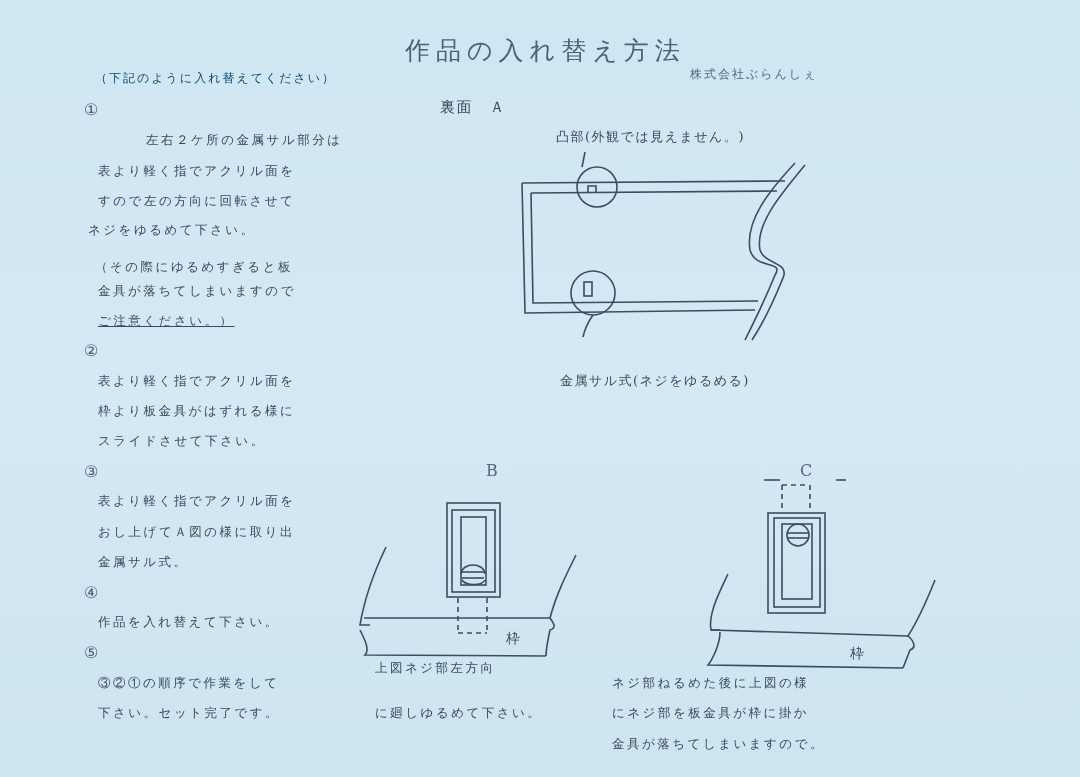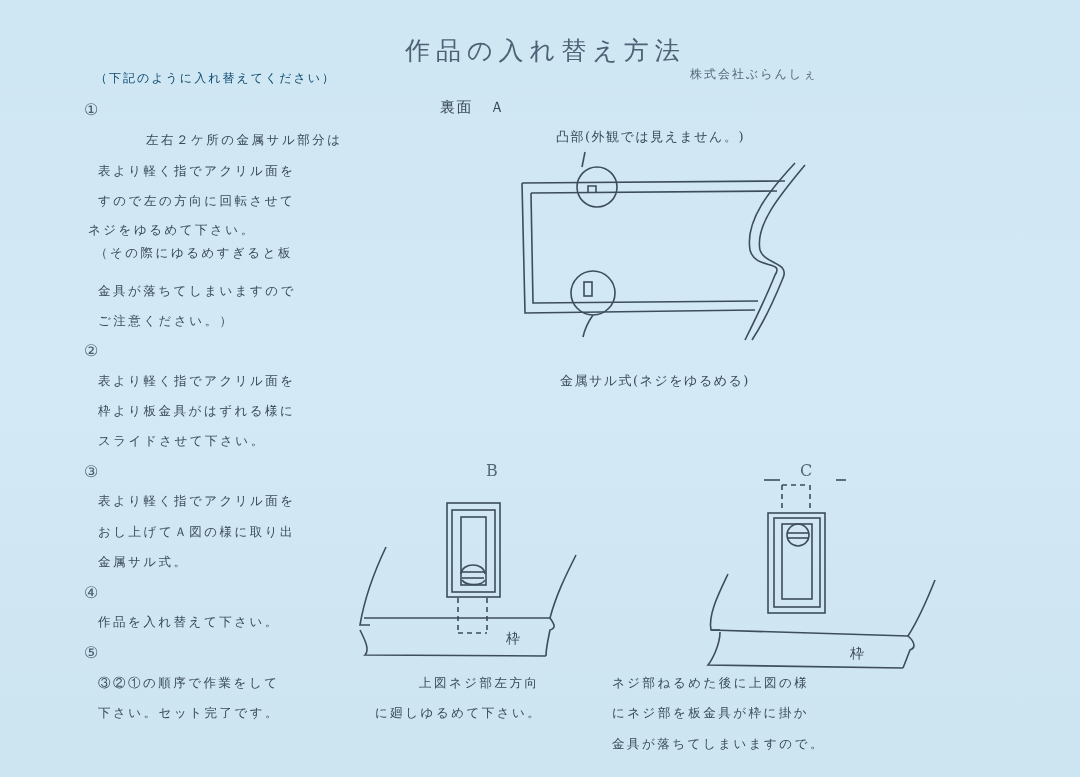--- a/index.html
+++ b/index.html
@@ -27,23 +27,23 @@
 
 <div class="abs title">作品の入れ替え方法</div>
 <div class="abs company">株式会社ぶらんしぇ</div>
 <div class="abs note">（下記のように入れ替えてください）</div>
 
 <div class="abs step-num" style="left:84px;top:100px;">①</div>
 <div class="abs line" style="left:110px;top:132px;margin-left:36px;">左右２ケ所の金属サル部分は</div>
 <div class="abs line" style="left:98px;top:163px;">表より軽く指でアクリル面を</div>
 <div class="abs line" style="left:98px;top:193px;">すので左の方向に回転させて</div>
 <div class="abs line" style="left:88px;top:222px;">ネジをゆるめて下さい。</div>
-<div class="abs line" style="left:95px;top:245px;text-align:center;">（その際にゆるめすぎると板</div>
+<div class="abs line" style="left:95px;top:259px;text-align:center;">（その際にゆるめすぎると板</div>
 <div class="abs line" style="left:98px;top:283px;">金具が落ちてしまいますので</div>
-<div class="abs line" style="left:98px;top:313px;">ご注意ください。）</div>
+<div class="abs line" style="left:98px;top:313px;text-decoration:underline;">ご注意ください。）</div>
 
 <div class="abs step-num" style="left:84px;top:341px;">②</div>
 <div class="abs line" style="left:98px;top:373px;">表より軽く指でアクリル面を</div>
 <div class="abs line" style="left:98px;top:403px;">枠より板金具がはずれる様に</div>
 <div class="abs line" style="left:98px;top:433px;">スライドさせて下さい。</div>
 
 <div class="abs step-num" style="left:84px;top:462px;">③</div>
 <div class="abs line" style="left:98px;top:493px;">表より軽く指でアクリル面を</div>
 <div class="abs line" style="left:98px;top:524px;text-align:center;">おし上げてＡ図の様に取り出</div>
 <div class="abs line" style="left:98px;top:554px;">金属サル式。</div>
@@ -57,21 +57,21 @@
 
 <div class="abs diagram-label" style="left:440px;top:98px;font-size:15px;">裏面　Ａ</div>
 <div class="abs diagram-label" style="left:556px;top:128px;">凸部(外観では見えません。)</div>
 <div class="abs diagram-label" style="left:560px;top:372px;">金属サル式(ネジをゆるめる)</div>
 
 <div class="abs big-letter" style="left:486px;top:461px;">B</div>
 <div class="abs big-letter" style="left:800px;top:461px;">C</div>
 <div class="abs diagram-label" style="left:506px;top:630px;font-size:14px;">枠</div>
 <div class="abs diagram-label" style="left:850px;top:645px;font-size:14px;">枠</div>
 
-<div class="abs line" style="left:375px;top:675px;margin-left:44px;">上図ネジ部左方向</div>
+<div class="abs line" style="left:375px;top:660px;">上図ネジ部左方向</div>
 <div class="abs line" style="left:375px;top:705px;">に廻しゆるめて下さい。</div>
 <div class="abs line" style="left:612px;top:675px;">ネジ部ねるめた後に上図の様</div>
 <div class="abs line" style="left:612px;top:705px;">にネジ部を板金具が枠に掛か</div>
 <div class="abs line" style="left:612px;top:736px;">金具が落ちてしまいますので。</div>
 
 <svg width="1080" height="777">
 
   <g>
     <path d="M522 183 L785 181"></path>
     <path d="M531 193 L777 191"></path>

